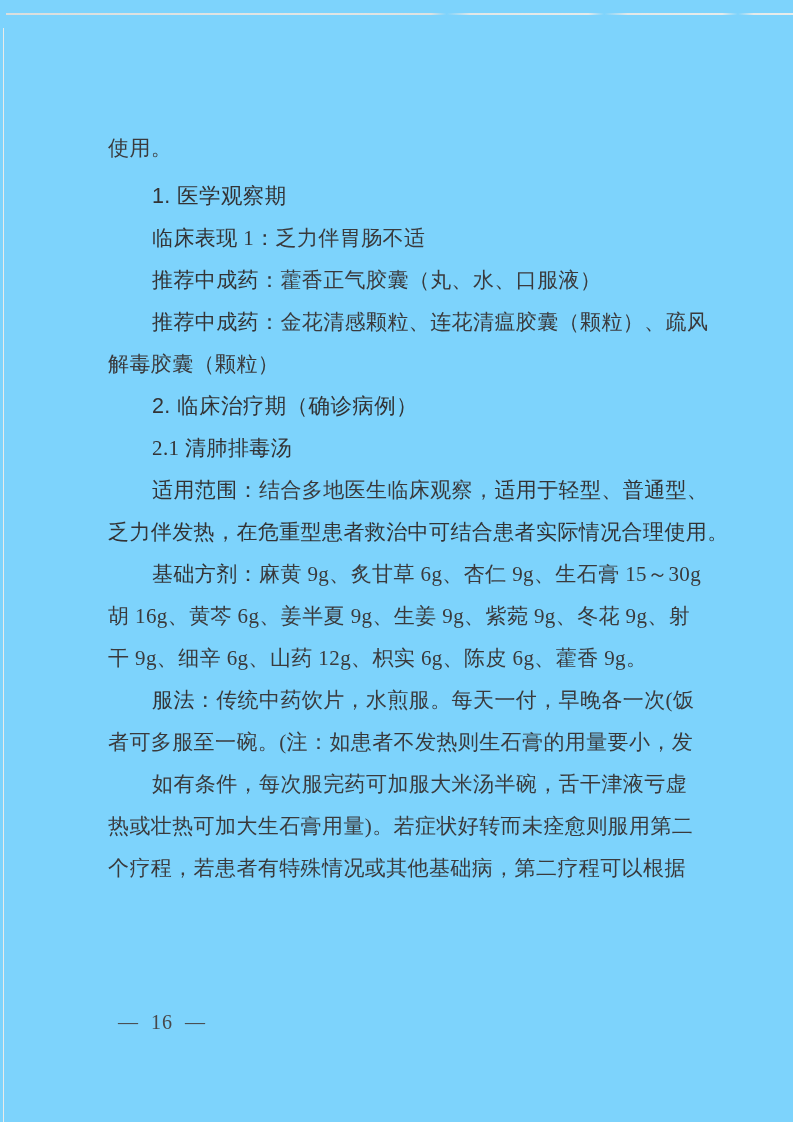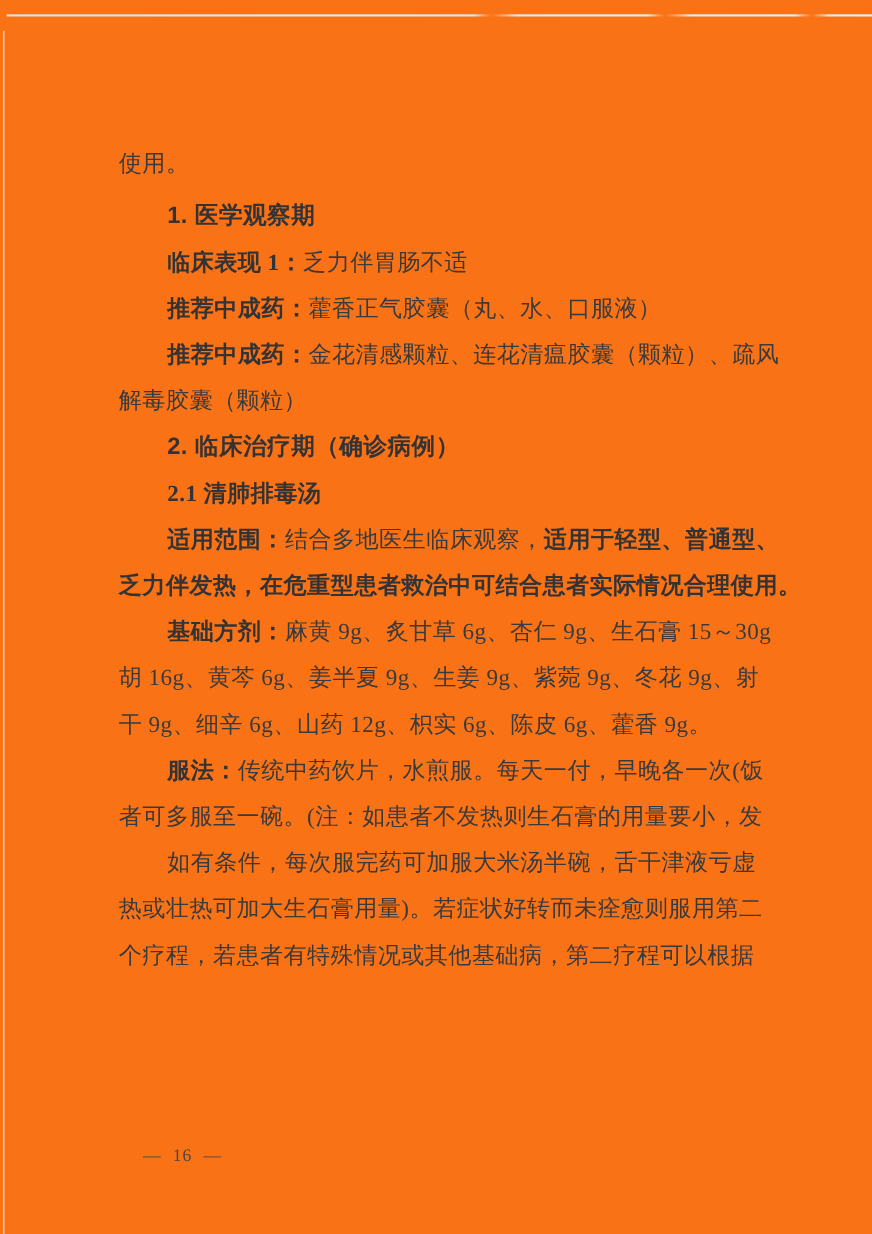--- a/index.html
+++ b/index.html
@@ -53,38 +53,37 @@
     padding-left: 44px;
   }
   .line.gap {
     margin-top: 6px;
   }
   .line.heading {
     font-family: "Liberation Sans", "DejaVu Sans", sans-serif;
     font-size: 21.5px;
   }
   .line .b {
-    font-weight: bold;
+    font-weight: normal;
     color: #333335;
   }
   .footer {
     position: absolute;
     left: 118px;
-    top: 1042px;
-    font-size: 16px;
+    top: 1011px;
+    font-size: 20px;
     color: #48484a;
     white-space: pre;
     letter-spacing: 1px;
-    margin-left: 12px;
   }
 </style>
 </head>
 <body>
 
-<div class="page" style="background: #f97316; color: rgb(58, 58, 60);">
+<div class="page" style="background: #7dd3fc; color: rgb(58, 58, 60);">
   <div class="scan-top"></div>
   <div class="scan-left"></div>
 
   <div class="content">
       <div class="line"><span>使用。</span></div>
       <div class="line indent gap heading"><span class="b">1. 医学观察期</span></div>
       <div class="line indent"><span class="b">临床表现 1：</span><span>乏力伴胃肠不适</span></div>
       <div class="line indent"><span class="b">推荐中成药：</span><span>藿香正气胶囊（丸、水、口服液）</span></div>
       <div class="line indent"><span class="b">推荐中成药：</span><span>金花清感颗粒、连花清瘟胶囊（颗粒）、疏风</span></div>
       <div class="line"><span>解毒胶囊（颗粒）</span></div>

